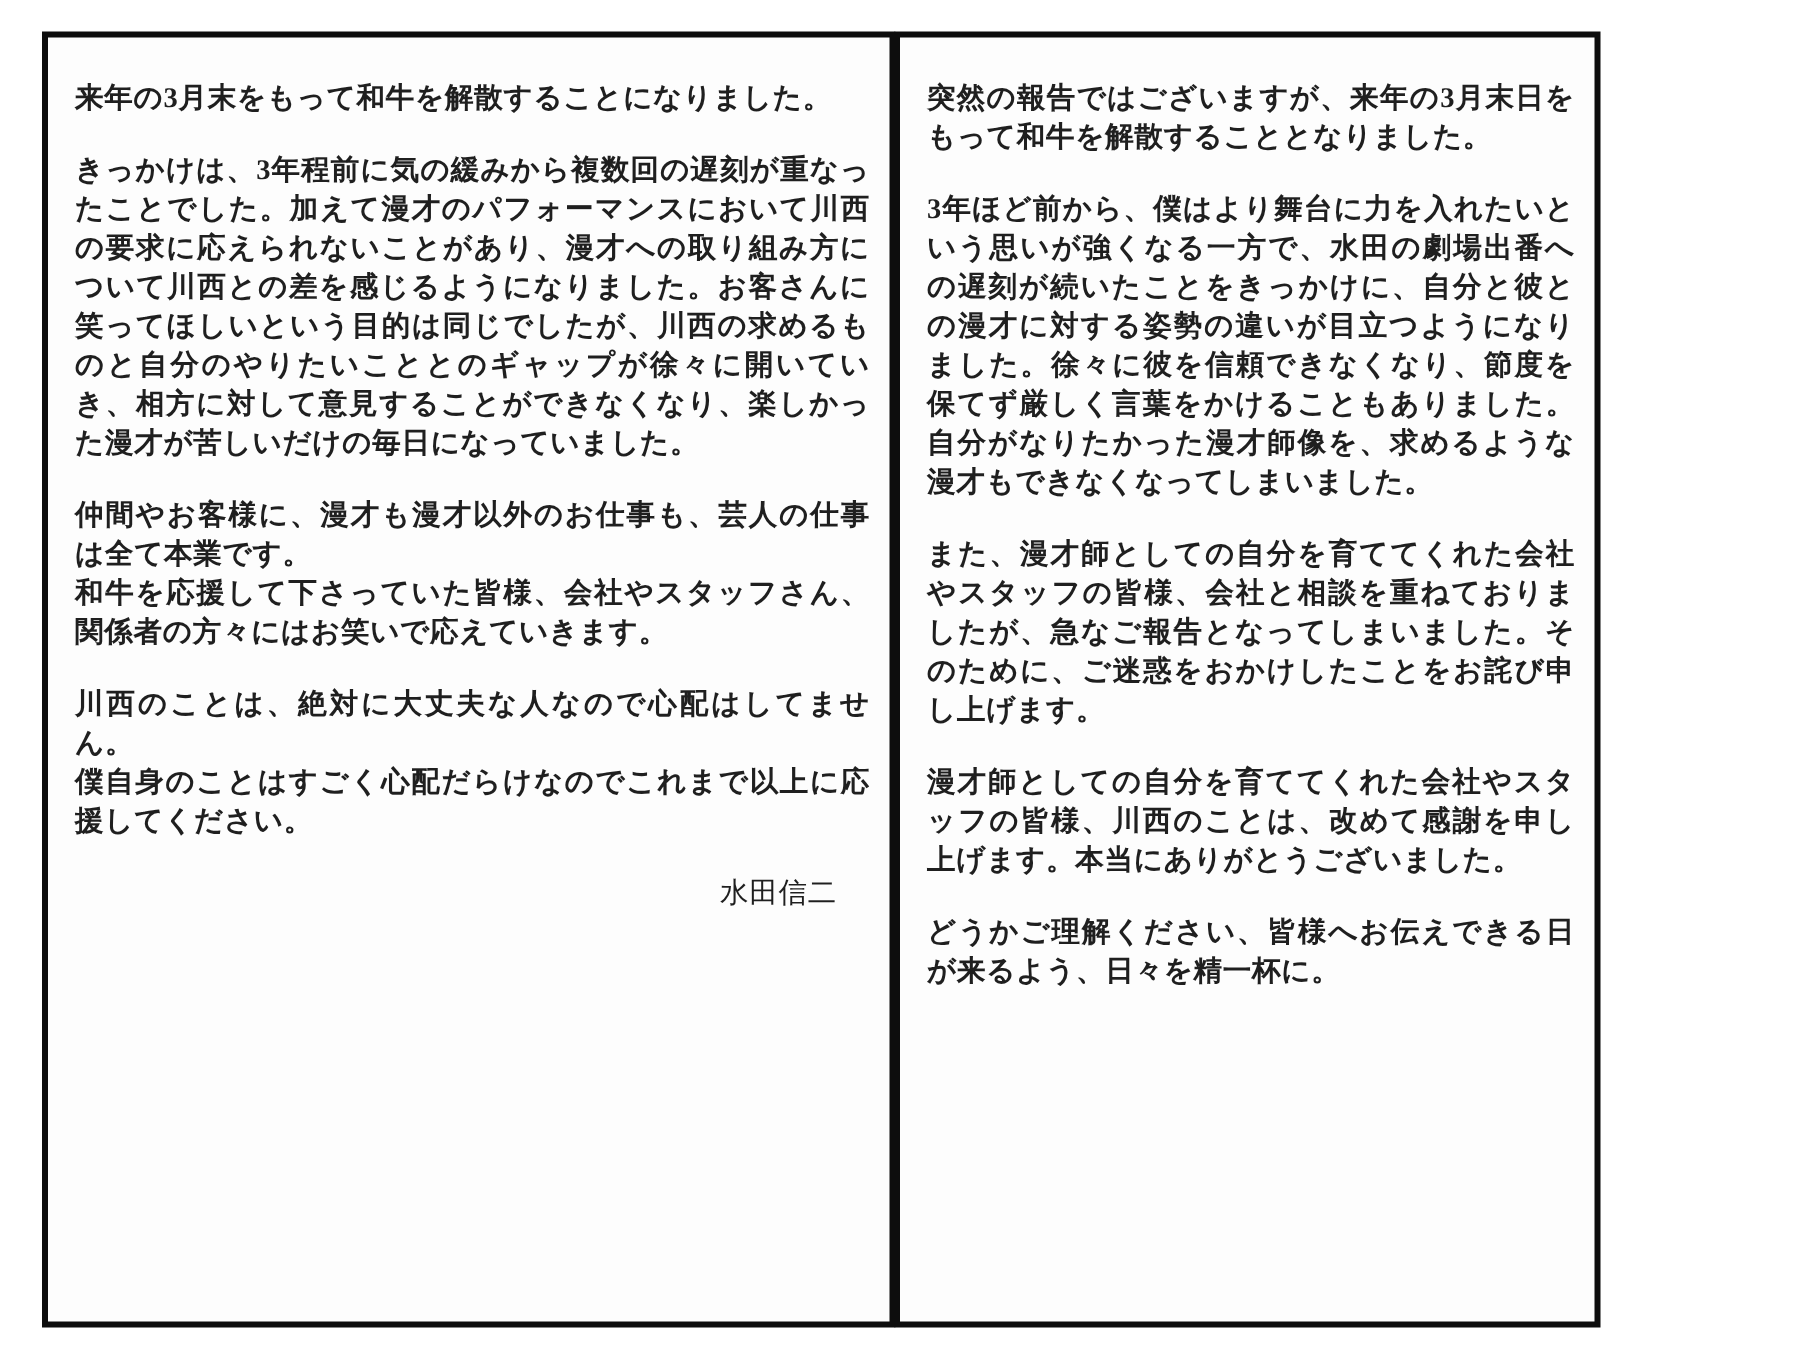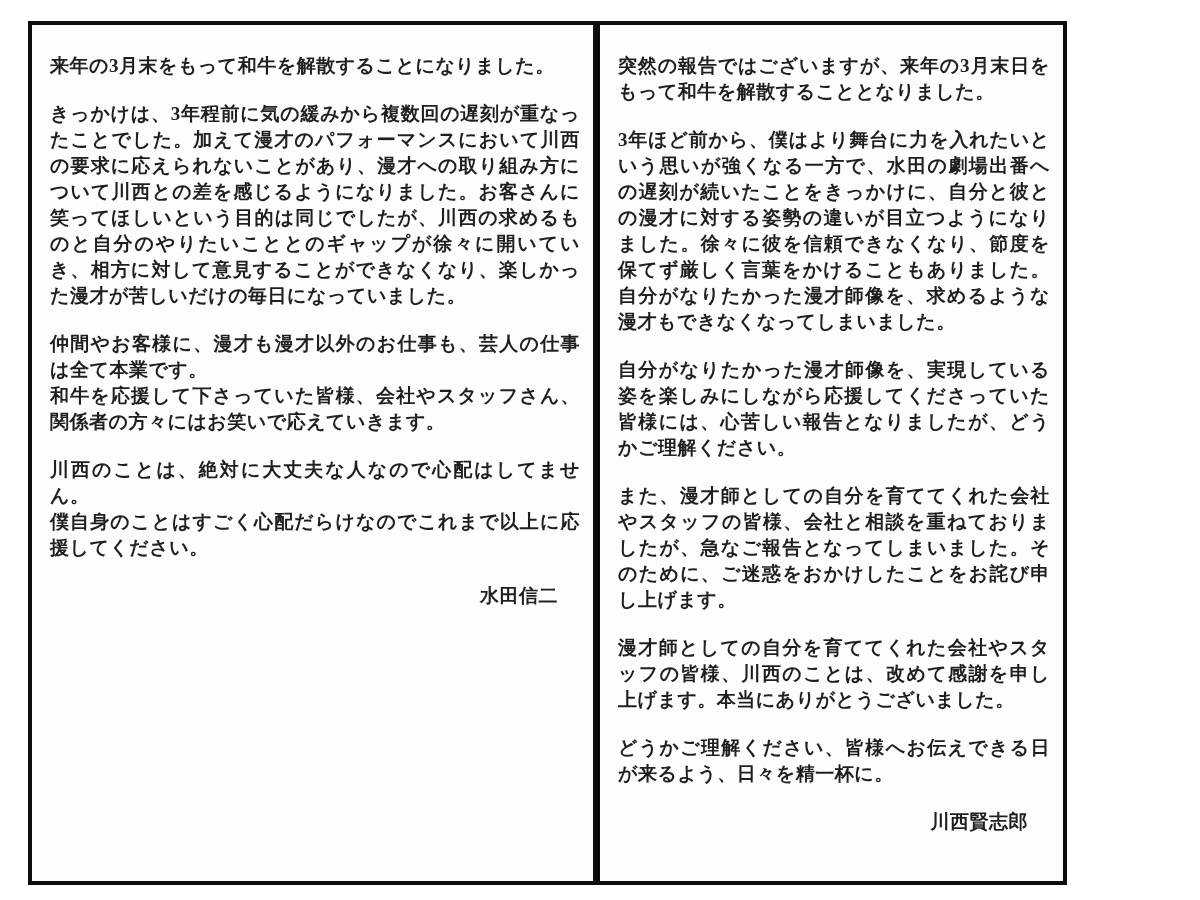--- a/index.html
+++ b/index.html
@@ -39,21 +39,21 @@
   .doc-body p {
     margin: 0 0 22px 0;
     white-space: pre-line;
   }
   .signature {
     text-align: right;
     padding-right: 22px;
     margin-top: 4px;
     font-size: 19px;
     line-height: 26px;
-    font-weight: bold;
+    font-weight: normal;
     color: #1f1f1f;
   }
 </style>
 </head>
 <body>
 
 <div class="canvas">
 
   <section class="doc-panel left">
     <div class="doc-body">
@@ -64,21 +64,19 @@
       <p>川西のことは、絶対に大丈夫な人なので心配はしてません。
 僕自身のことはすごく心配だらけなのでこれまで以上に応援してください。</p>
       <div class="signature">水田信二</div>
     </div>
   </section>
 
   <section class="doc-panel right">
     <div class="doc-body">
       <p>突然の報告ではございますが、来年の3月末日をもって和牛を解散することとなりました。</p>
       <p>3年ほど前から、僕はより舞台に力を入れたいという思いが強くなる一方で、水田の劇場出番への遅刻が続いたことをきっかけに、自分と彼との漫才に対する姿勢の違いが目立つようになりました。徐々に彼を信頼できなくなり、節度を保てず厳しく言葉をかけることもありました。自分がなりたかった漫才師像を、求めるような漫才もできなくなってしまいました。</p>
-      <p>自分がなりたかった漫才師像を、実現している姿を楽しみにしながら応援してくださっていた皆様には、心苦しい報告となりましたが、どうかご理解ください。</p>
       <p>また、漫才師としての自分を育ててくれた会社やスタッフの皆様、会社と相談を重ねておりましたが、急なご報告となってしまいました。そのために、ご迷惑をおかけしたことをお詫び申し上げます。</p>
       <p>漫才師としての自分を育ててくれた会社やスタッフの皆様、川西のことは、改めて感謝を申し上げます。本当にありがとうございました。</p>
       <p>どうかご理解ください、皆様へお伝えできる日が来るよう、日々を精一杯に。</p>
-      <div class="signature">川西賢志郎</div>
     </div>
   </section>
 
 </div>
 
 </body></html>

